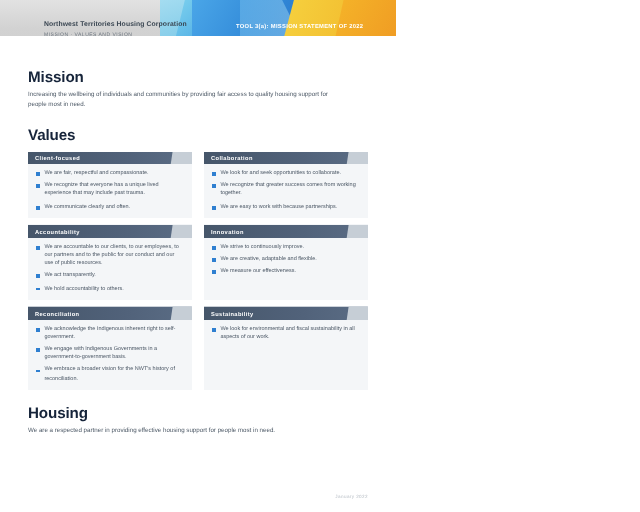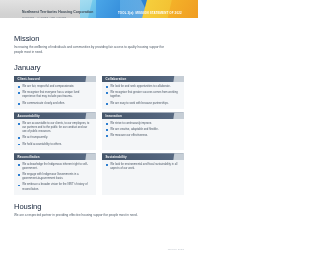--- a/index.html
+++ b/index.html
@@ -38,21 +38,21 @@
 
   .org-block{position:absolute;left:22px;top:10px;z-index:4;}
   .org-name{font-size:3.4px;font-weight:700;color:#3a4652;letter-spacing:.06px;line-height:1.25;}
   .org-sub{font-size:2.5px;font-weight:400;color:#6a737d;letter-spacing:.25px;margin-top:1.3px;}
 
   .banner-title{position:absolute;left:118px;top:11px;z-index:5;
     font-size:2.9px;font-weight:700;color:#ffffff;letter-spacing:.16px;}
 
   
   .content{position:relative;padding:0 14px;}
-  h2.sec{font-size:7.6px;font-weight:400;color:#16243a;margin:0;letter-spacing:-.06px;}
+  h2.sec{font-size:7.6px;font-weight:700;color:#16243a;margin:0;letter-spacing:-.06px;}
   p.sec-body{font-size:3.1px;line-height:1.62;color:#4e5a67;margin:2.2px 0 0 0;max-width:150px;}
 
   .mission{margin-top:8px;}
   .values-h{margin-top:7.5px;}
 
   
   .grid{margin-top:4px;display:grid;grid-template-columns:1fr 1fr;column-gap:6px;row-gap:3.5px;}
   .card{background:#f4f6f8;position:relative;}
   .card-head{position:relative;height:6.6px;}
   .card-head .bg{position:absolute;left:0;top:0;width:100%;height:100%;
@@ -97,21 +97,21 @@
   </div>
 
   <div class="content">
 
     <div class="mission">
       <h2 class="sec">Mission</h2>
       <p class="sec-body">Increasing the wellbeing of individuals and communities by providing fair access to quality housing support for people most in need.</p>
     </div>
 
     <div class="values-h">
-      <h2 class="sec">January</h2>
+      <h2 class="sec">Values</h2>
 
       <div class="grid">
 
         <div class="card">
           <div class="card-head">
             <div class="bg"></div>
             <div class="tri"></div>
             <div class="card-title">Client-focused</div>
           </div>
           <div class="card-body">

